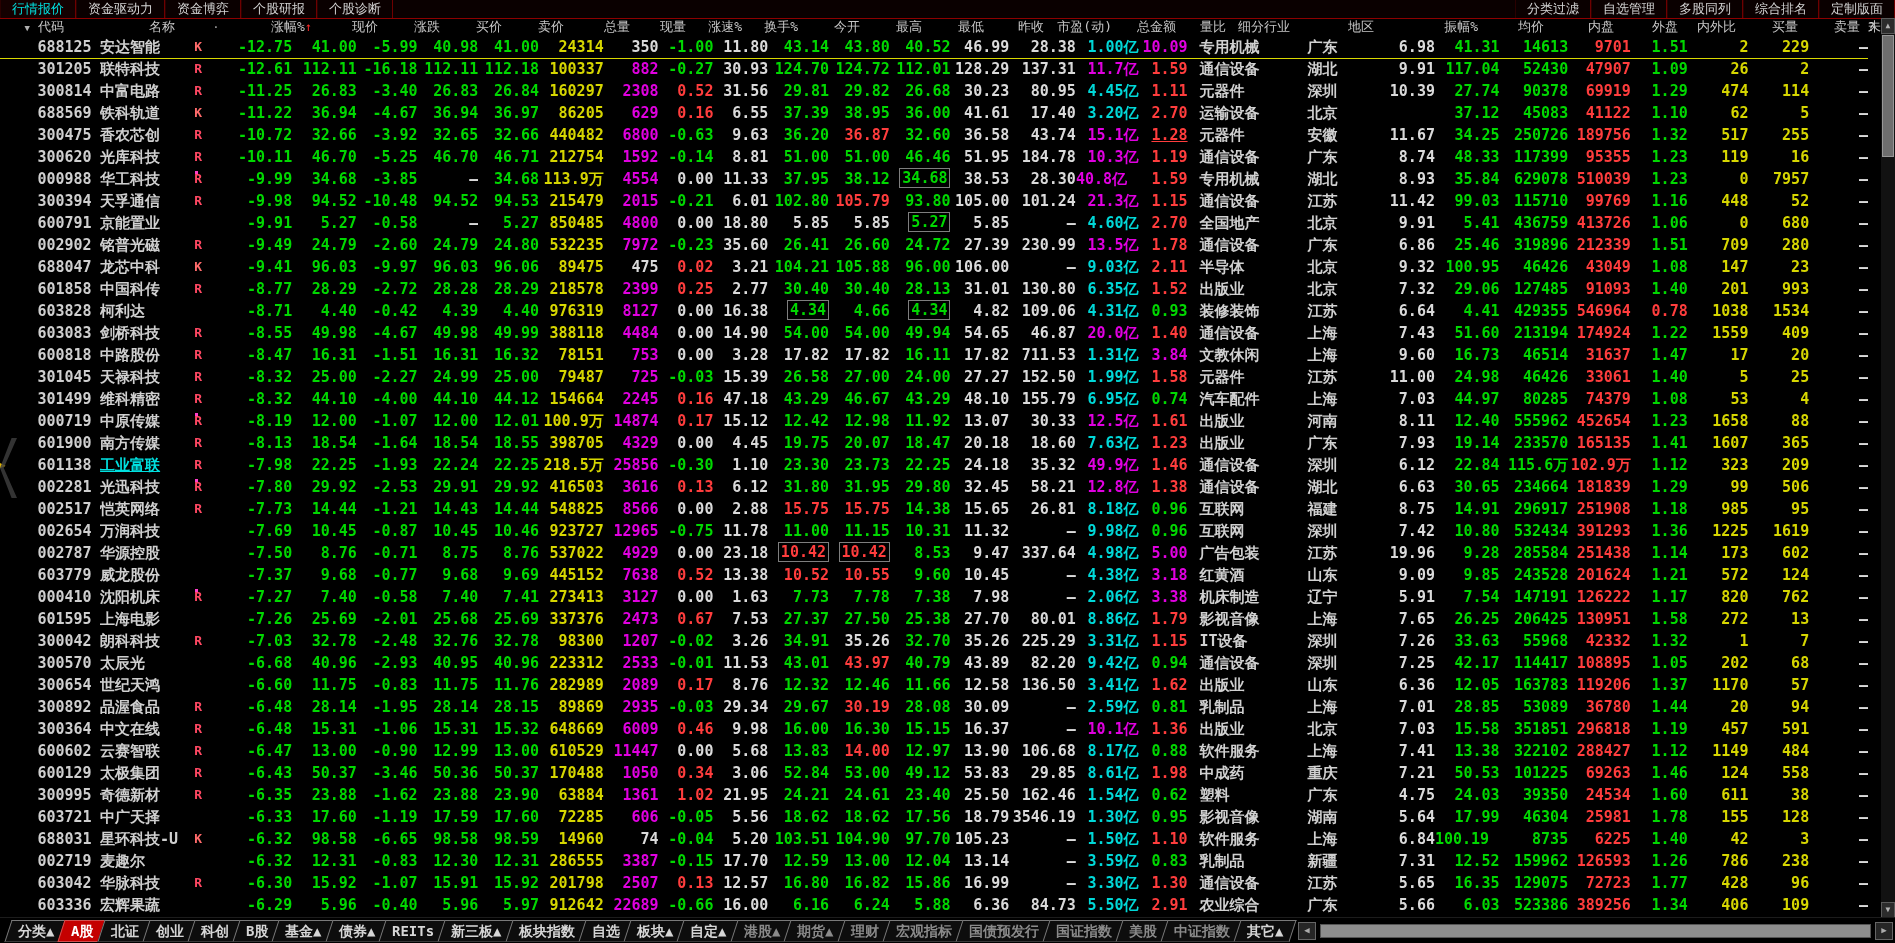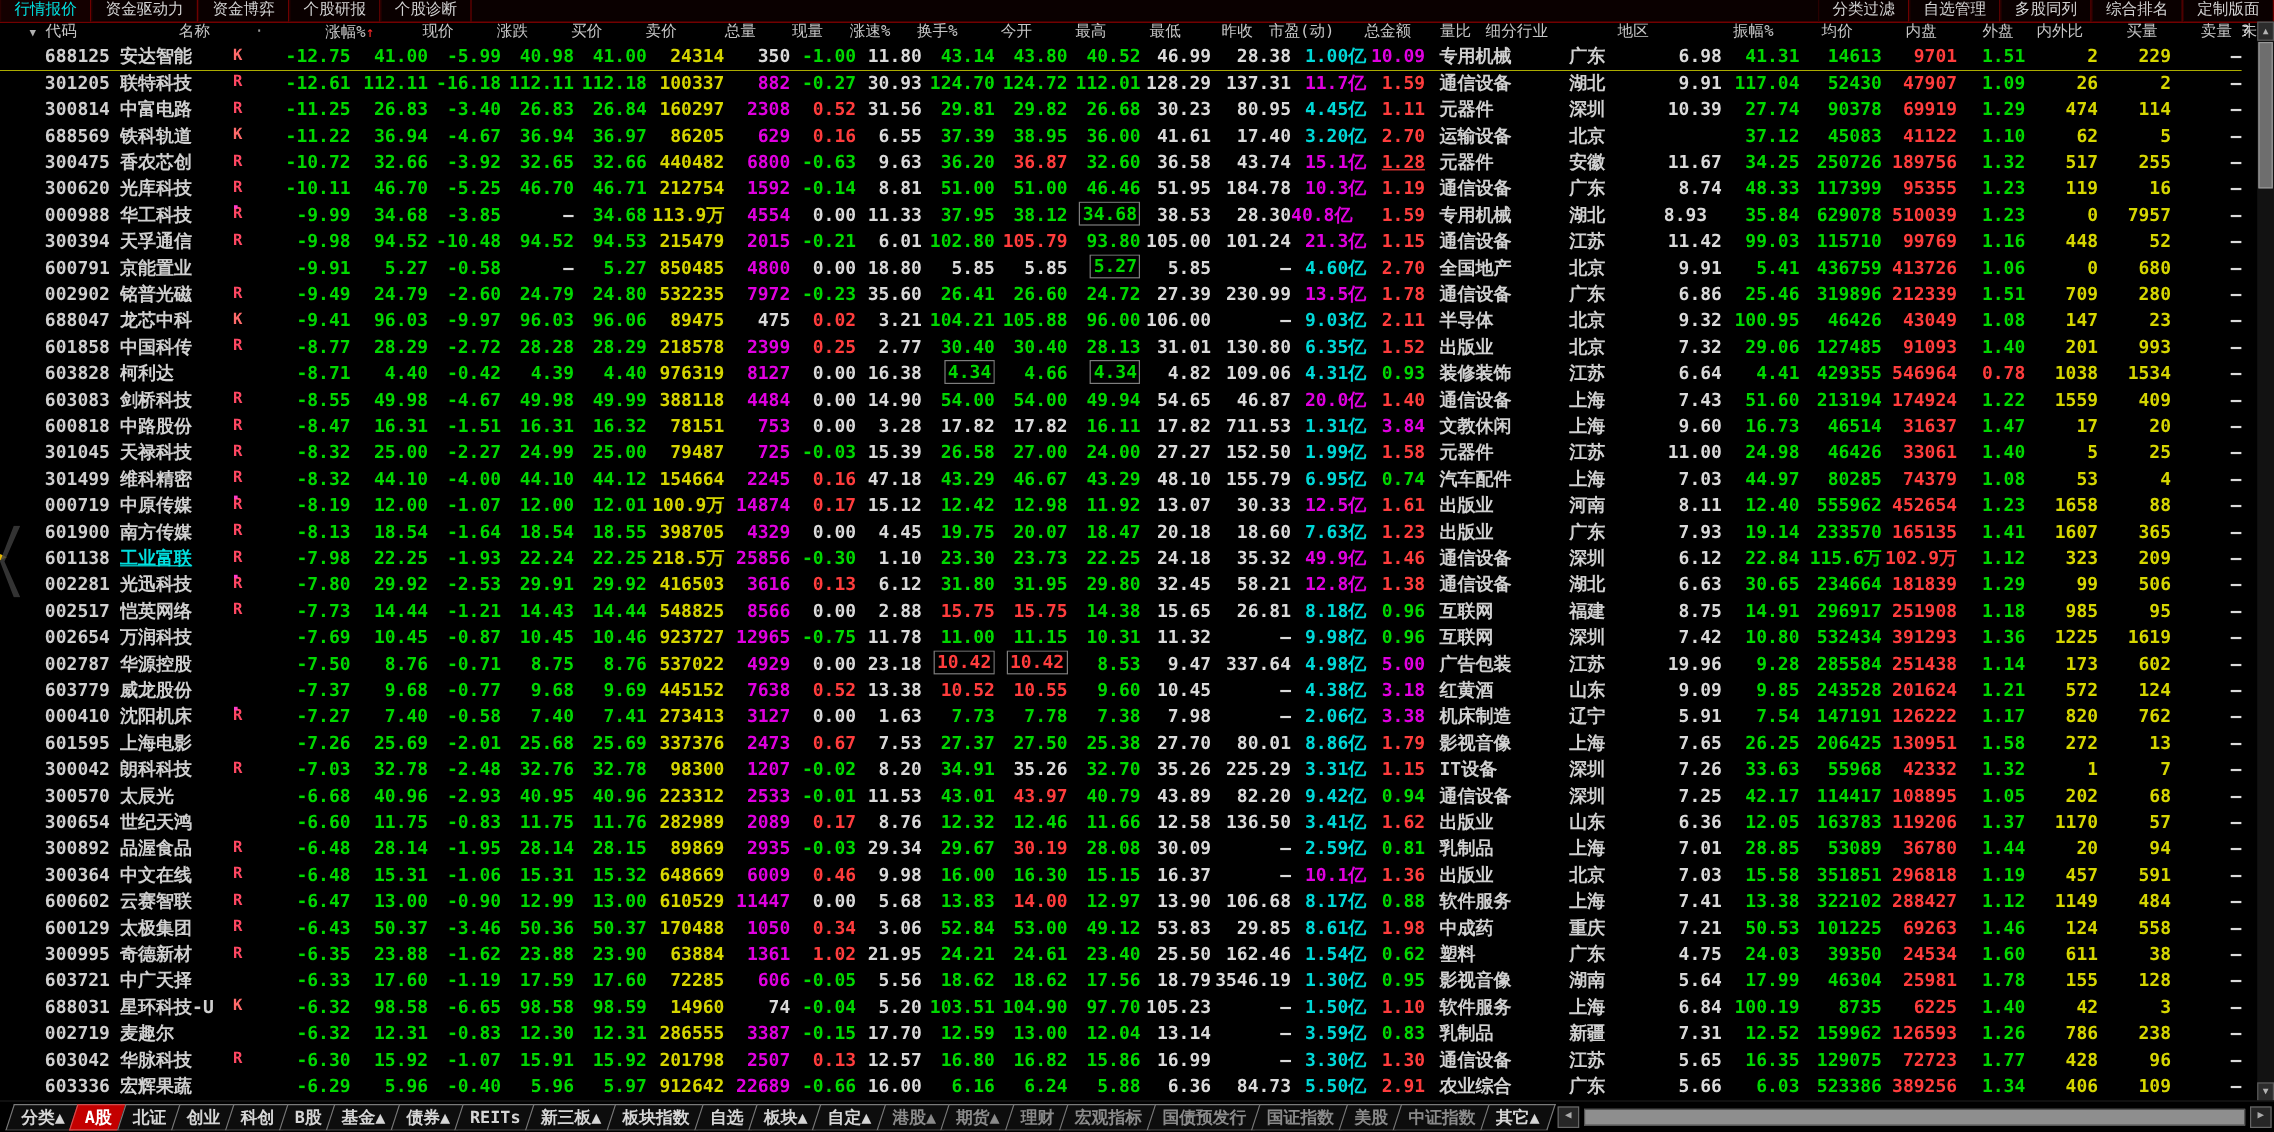--- a/index.html
+++ b/index.html
@@ -328,21 +328,21 @@
         <div class="cell cw" style="width: 56px; text-align: right;"><span>11.33</span></div>
         <div class="cell cg" style="width: 62px; text-align: right;"><span>37.95</span></div>
         <div class="cell cg" style="width: 62px; text-align: right;"><span>38.12</span></div>
         <div class="cell cg boxed" style="width: 62px; text-align: right;"><span>34.68</span></div>
         <div class="cell cw" style="width: 60px; text-align: right;"><span>38.53</span></div>
         <div class="cell cw" style="width: 68px; text-align: right;"><span>28.30</span></div>
         <div class="cell cm" style="width: 64px; text-align: left;"><span>40.8亿</span></div>
         <div class="cell cr" style="width: 50px; text-align: right;"><span>1.59</span></div>
         <div class="cell cw2" style="width: 96px; text-align: left; padding-left: 12px;"><span>专用机械</span></div>
         <div class="cell cw2" style="width: 68px; text-align: left; padding-left: 14px;"><span>湖北</span></div>
-        <div class="cell cw" style="width: 62px; text-align: center;"><span>8.93</span></div>
+        <div class="cell cw" style="width: 62px; text-align: right;"><span>8.93</span></div>
         <div class="cell cg" style="width: 66px; text-align: right;"><span>35.84</span></div>
         <div class="cell cg" style="width: 70px; text-align: right;"><span>629078</span></div>
         <div class="cell cr" style="width: 64px; text-align: right;"><span>510039</span></div>
         <div class="cell cg" style="width: 58px; text-align: right;"><span>1.23</span></div>
         <div class="cell cy" style="width: 62px; text-align: right;"><span>0</span></div>
         <div class="cell cy" style="width: 62px; text-align: right;"><span>7957</span></div>
         <div class="cell cw" style="width: 60px; text-align: right;"><span>—</span></div>
       </div>
       <div class="row">
         <div class="cell c-idx" style="width: 30px; text-align: right;"><span></span></div>
@@ -990,21 +990,21 @@
         <div class="cell c-name" style="width: 92px; text-align: left;"><span>朗科科技</span></div>
         <div class="cell fr" style="width: 26px; text-align: left; padding-left: 4px;"><span>R</span></div>
         <div class="cell cg" style="width: 74px; text-align: right;"><span>-7.03</span></div>
         <div class="cell cg" style="width: 66px; text-align: right;"><span>32.78</span></div>
         <div class="cell cg" style="width: 62px; text-align: right;"><span>-2.48</span></div>
         <div class="cell cg" style="width: 62px; text-align: right;"><span>32.76</span></div>
         <div class="cell cg" style="width: 62px; text-align: right;"><span>32.78</span></div>
         <div class="cell cy" style="width: 66px; text-align: right;"><span>98300</span></div>
         <div class="cell cm" style="width: 56px; text-align: right;"><span>1207</span></div>
         <div class="cell cg" style="width: 56px; text-align: right;"><span>-0.02</span></div>
-        <div class="cell cw" style="width: 56px; text-align: right;"><span>8.20</span></div>
+        <div class="cell cw" style="width: 56px; text-align: right;"><span>3.26</span></div>
         <div class="cell cg" style="width: 62px; text-align: right;"><span>34.91</span></div>
         <div class="cell cw" style="width: 62px; text-align: right;"><span>35.26</span></div>
         <div class="cell cg" style="width: 62px; text-align: right;"><span>32.70</span></div>
         <div class="cell cw" style="width: 60px; text-align: right;"><span>35.26</span></div>
         <div class="cell cw" style="width: 68px; text-align: right;"><span>225.29</span></div>
         <div class="cell cc" style="width: 64px; text-align: right;"><span>3.31亿</span></div>
         <div class="cell cr" style="width: 50px; text-align: right;"><span>1.15</span></div>
         <div class="cell cw2" style="width: 96px; text-align: left; padding-left: 12px;"><span>IT设备</span></div>
         <div class="cell cw2" style="width: 68px; text-align: left; padding-left: 14px;"><span>深圳</span></div>
         <div class="cell cw" style="width: 62px; text-align: right;"><span>7.26</span></div>
@@ -1289,21 +1289,21 @@
         <div class="cell cg" style="width: 62px; text-align: right;"><span>103.51</span></div>
         <div class="cell cg" style="width: 62px; text-align: right;"><span>104.90</span></div>
         <div class="cell cg" style="width: 62px; text-align: right;"><span>97.70</span></div>
         <div class="cell cw" style="width: 60px; text-align: right;"><span>105.23</span></div>
         <div class="cell cw" style="width: 68px; text-align: right;"><span>—</span></div>
         <div class="cell cc" style="width: 64px; text-align: right;"><span>1.50亿</span></div>
         <div class="cell cr" style="width: 50px; text-align: right;"><span>1.10</span></div>
         <div class="cell cw2" style="width: 96px; text-align: left; padding-left: 12px;"><span>软件服务</span></div>
         <div class="cell cw2" style="width: 68px; text-align: left; padding-left: 14px;"><span>上海</span></div>
         <div class="cell cw" style="width: 62px; text-align: right;"><span>6.84</span></div>
-        <div class="cell cg" style="width: 66px; text-align: right;"><span>100.19</span></div>
+        <div class="cell cg" style="width: 66px; text-align: left;"><span>100.19</span></div>
         <div class="cell cg" style="width: 70px; text-align: right;"><span>8735</span></div>
         <div class="cell cr" style="width: 64px; text-align: right;"><span>6225</span></div>
         <div class="cell cg" style="width: 58px; text-align: right;"><span>1.40</span></div>
         <div class="cell cy" style="width: 62px; text-align: right;"><span>42</span></div>
         <div class="cell cy" style="width: 62px; text-align: right;"><span>3</span></div>
         <div class="cell cw" style="width: 60px; text-align: right;"><span>—</span></div>
       </div>
       <div class="row">
         <div class="cell c-idx" style="width: 30px; text-align: right;"><span></span></div>
         <div class="cell c-code" style="width: 64px; text-align: left; padding-left: 8px;"><span>002719</span></div>

